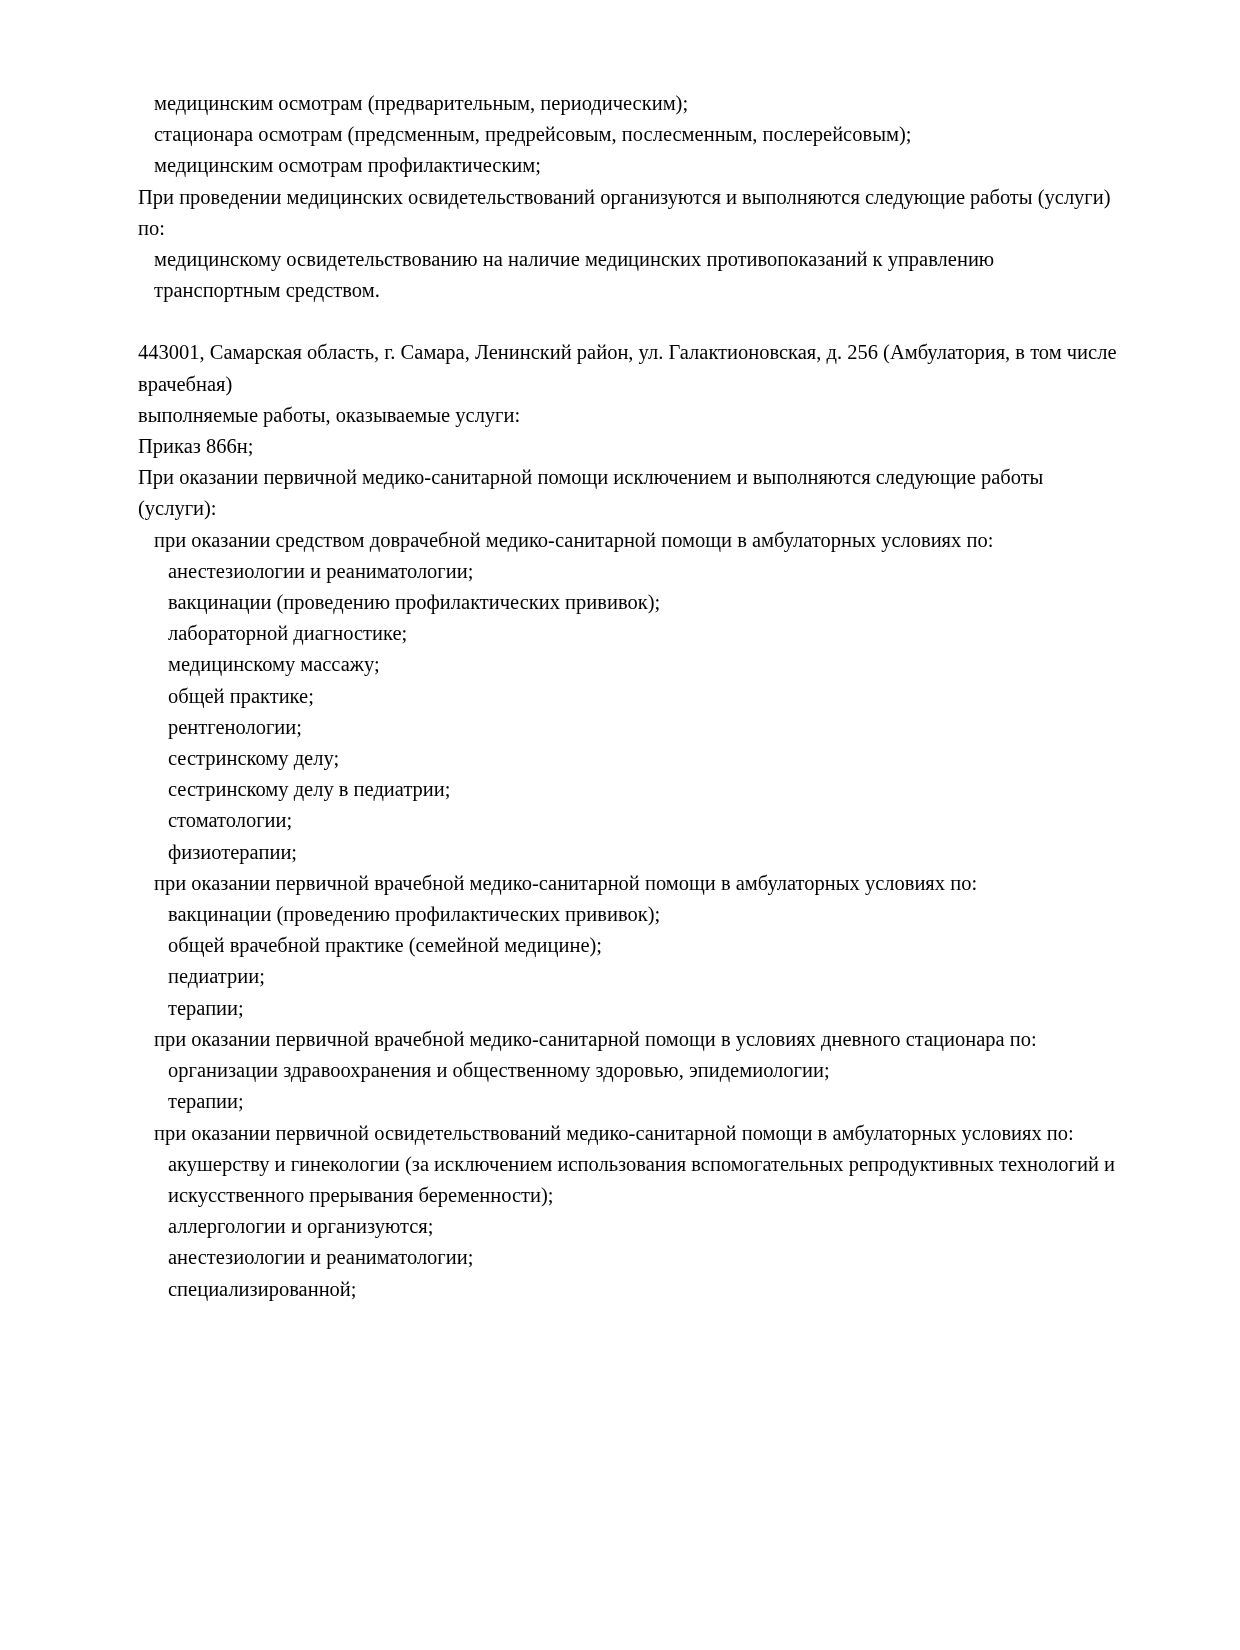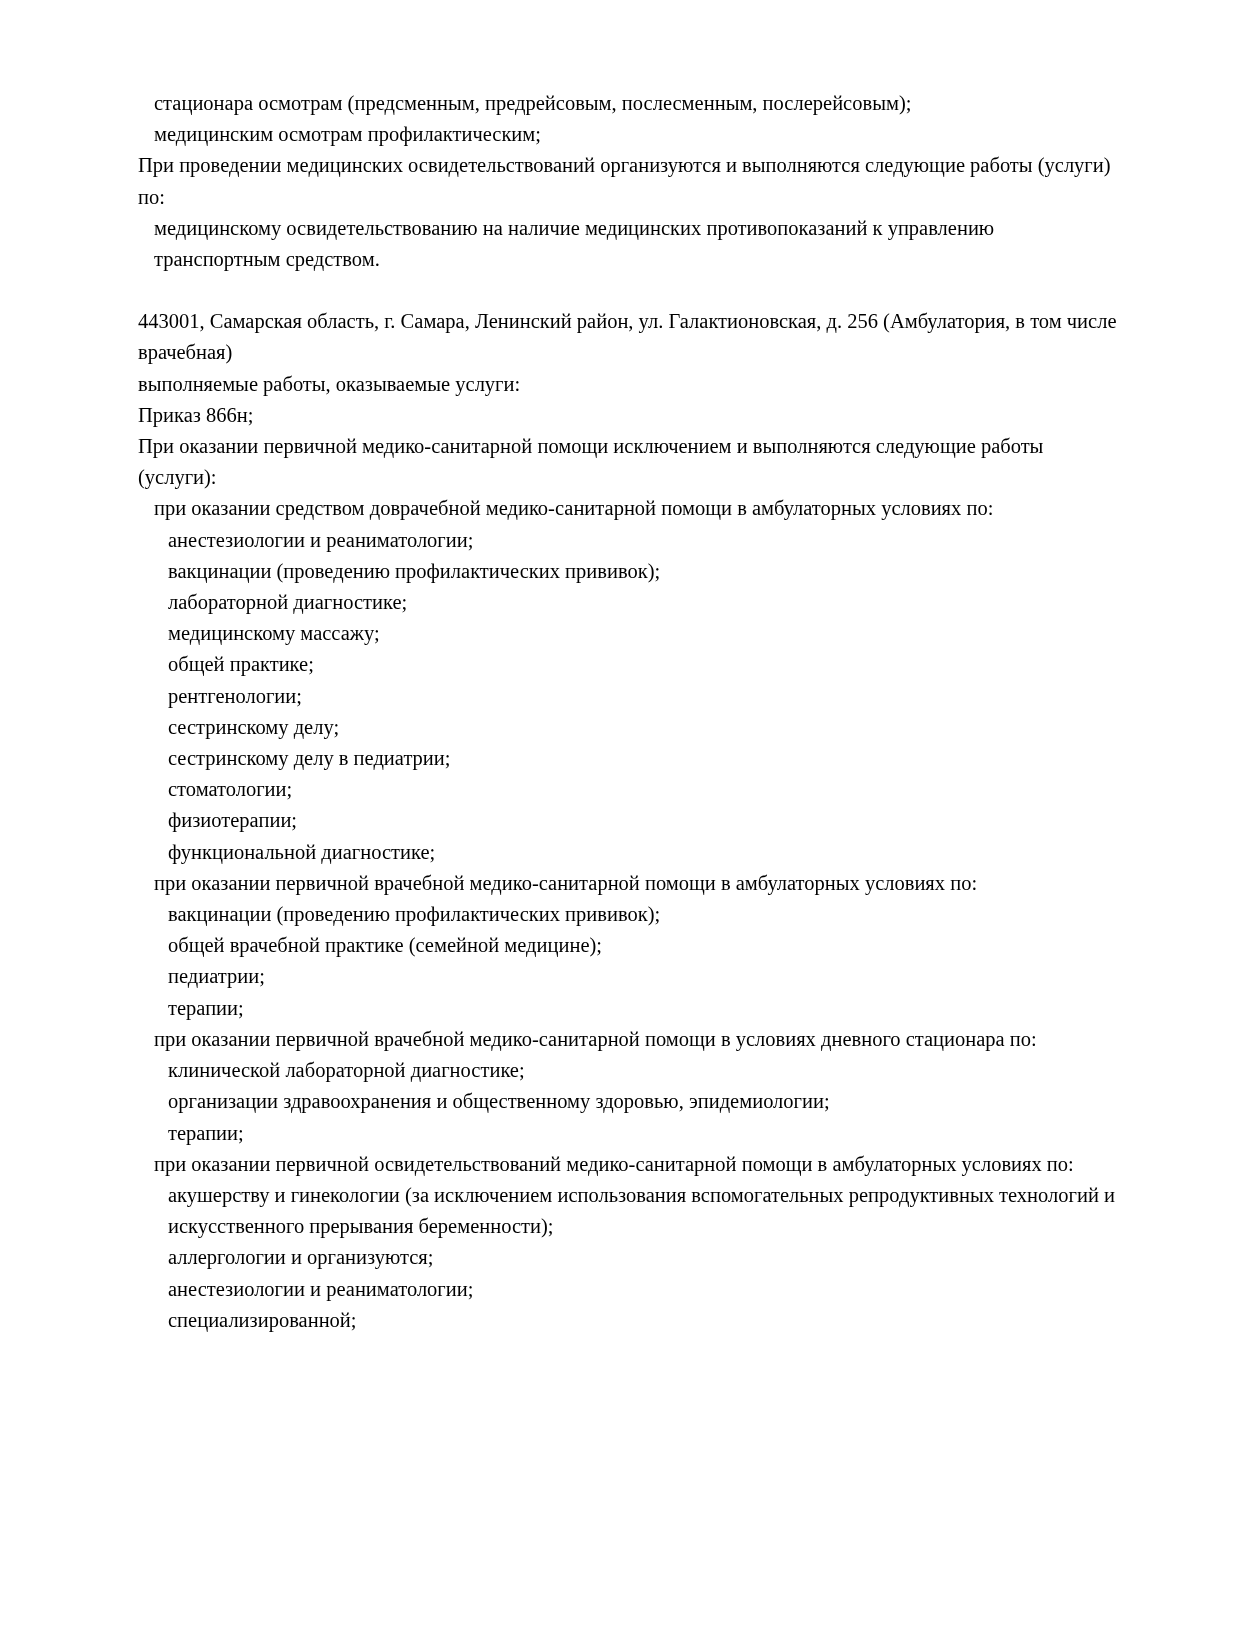--- a/index.html
+++ b/index.html
@@ -32,20 +32,21 @@
   .indent-2 { padding-left: 30px; }
   .indent-0 { padding-left: 0; }
   .gap { height: 31px; }
 </style>
 </head>
 <body>
 
 <div class="page">
   <div class="doc-body">
 
+    <p class="para indent-1">медицинским осмотрам (предварительным, периодическим);</p>
     <p class="para indent-1">стационара осмотрам (предсменным, предрейсовым, послесменным, послерейсовым);</p>
     <p class="para indent-1">медицинским осмотрам профилактическим;</p>
     <p class="para indent-0">При проведении медицинских освидетельствований организуются и выполняются следующие работы (услуги) по:</p>
     <p class="para indent-1">медицинскому освидетельствованию на наличие медицинских противопоказаний к управлению транспортным средством.</p>
 
     <div class="gap"></div>
 
     <p class="para indent-0">443001, Самарская область, г. Самара, Ленинский район, ул. Галактионовская, д. 256 (Амбулатория, в том числе врачебная)</p>
     <p class="para indent-0">выполняемые работы, оказываемые услуги:</p>
     <p class="para indent-0">Приказ 866н;</p>
@@ -55,30 +56,28 @@
     <p class="para indent-2">анестезиологии и реаниматологии;</p>
     <p class="para indent-2">вакцинации (проведению профилактических прививок);</p>
     <p class="para indent-2">лабораторной диагностике;</p>
     <p class="para indent-2">медицинскому массажу;</p>
     <p class="para indent-2">общей практике;</p>
     <p class="para indent-2">рентгенологии;</p>
     <p class="para indent-2">сестринскому делу;</p>
     <p class="para indent-2">сестринскому делу в педиатрии;</p>
     <p class="para indent-2">стоматологии;</p>
     <p class="para indent-2">физиотерапии;</p>
-    <p class="para indent-2">функциональной диагностике;</p>
 
     <p class="para indent-1">при оказании первичной врачебной медико-санитарной помощи в амбулаторных условиях по:</p>
     <p class="para indent-2">вакцинации (проведению профилактических прививок);</p>
     <p class="para indent-2">общей врачебной практике (семейной медицине);</p>
     <p class="para indent-2">педиатрии;</p>
     <p class="para indent-2">терапии;</p>
 
     <p class="para indent-1">при оказании первичной врачебной медико-санитарной помощи в условиях дневного стационара по:</p>
-    <p class="para indent-2">клинической лабораторной диагностике;</p>
     <p class="para indent-2">организации здравоохранения и общественному здоровью, эпидемиологии;</p>
     <p class="para indent-2">терапии;</p>
 
     <p class="para indent-1">при оказании первичной освидетельствований медико-санитарной помощи в амбулаторных условиях по:</p>
     <p class="para indent-2">акушерству и гинекологии (за исключением использования вспомогательных репродуктивных технологий и искусственного прерывания беременности);</p>
     <p class="para indent-2">аллергологии и организуются;</p>
     <p class="para indent-2">анестезиологии и реаниматологии;</p>
     <p class="para indent-2">специализированной;</p>
 
   </div>

